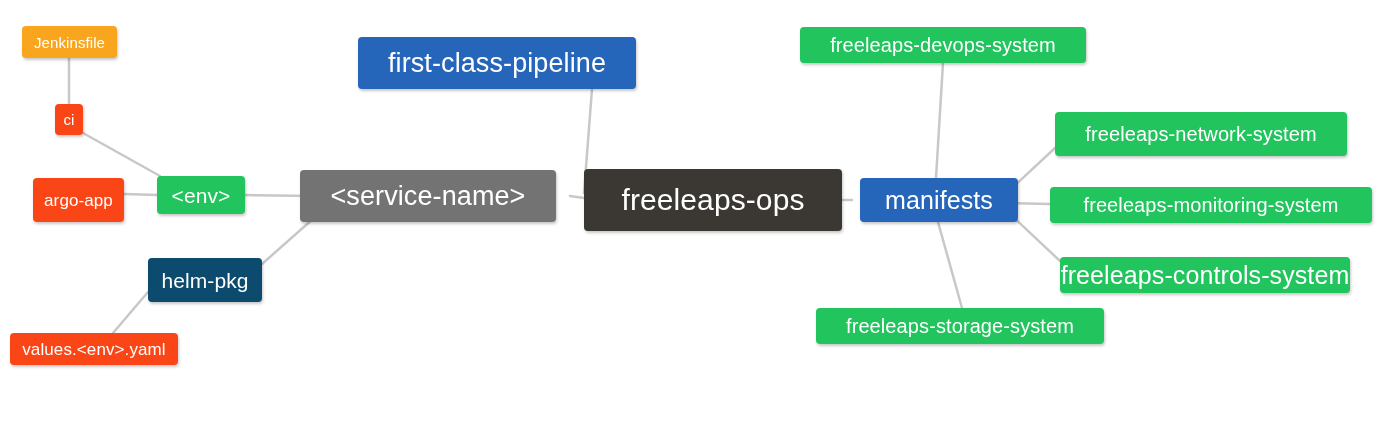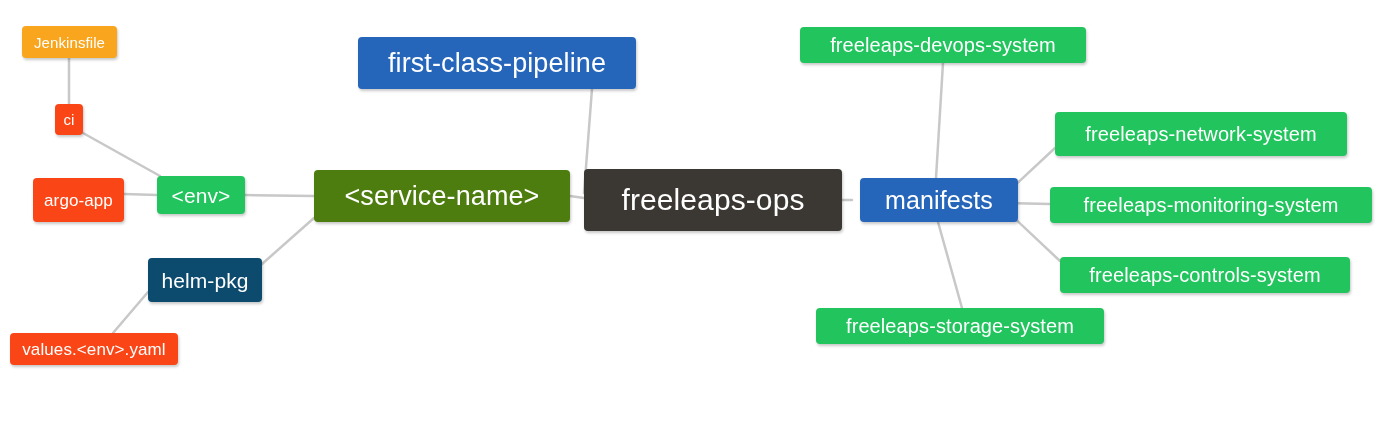--- a/index.html
+++ b/index.html
@@ -62,42 +62,42 @@
       <line x1="1010" y1="214" x2="1060" y2="261" stroke="#c8c8c8" stroke-width="2.5" stroke-linecap="round"></line>
       <line x1="938" y1="222" x2="962" y2="308" stroke="#c8c8c8" stroke-width="2.5" stroke-linecap="round"></line>
     </svg>
   <div id="node-layer">
       <div class="node" style="left: 584px; top: 169px; width: 258px; height: 62px; background: rgb(59, 55, 51); font-size: 30px;">
         <span class="node-label">freeleaps-ops</span>
       </div>
       <div class="node" style="left: 314px; top: 37px; width: 278px; height: 52px; background: rgb(37, 101, 186); font-size: 27px; margin-left: 44px;">
         <span class="node-label">first-class-pipeline</span>
       </div>
-      <div class="node" style="left: 314px; top: 170px; width: 256px; height: 52px; background: #4d7c0f; font-size: 27px;">
+      <div class="node" style="left: 300px; top: 170px; width: 256px; height: 52px; background: #737373; font-size: 27px;">
         <span class="node-label">&lt;service-name&gt;</span>
       </div>
       <div class="node" style="left: 852px; top: 178px; width: 158px; height: 44px; background: rgb(37, 101, 186); font-size: 25px; margin-left: 8px;">
         <span class="node-label">manifests</span>
       </div>
       <div class="node" style="left: 157px; top: 176px; width: 88px; height: 38px; background: rgb(33, 196, 93); font-size: 21px;">
         <span class="node-label">&lt;env&gt;</span>
       </div>
       <div class="node" style="left: 148px; top: 258px; width: 114px; height: 44px; background: #0c4a6e; font-size: 21px;">
         <span class="node-label">helm-pkg</span>
       </div>
       <div class="node" style="left: 800px; top: 27px; width: 286px; height: 36px; background: rgb(33, 196, 93); font-size: 20px;">
         <span class="node-label">freeleaps-devops-system</span>
       </div>
       <div class="node" style="left: 1055px; top: 112px; width: 292px; height: 44px; background: rgb(33, 196, 93); font-size: 20px;">
         <span class="node-label">freeleaps-network-system</span>
       </div>
       <div class="node" style="left: 1050px; top: 187px; width: 322px; height: 36px; background: rgb(33, 196, 93); font-size: 20px;">
         <span class="node-label">freeleaps-monitoring-system</span>
       </div>
-      <div class="node" style="left: 1060px; top: 257px; width: 290px; height: 36px; background: rgb(33, 196, 93); font-size: 20px; text-align: center;">
+      <div class="node" style="left: 1060px; top: 257px; width: 290px; height: 36px; background: rgb(33, 196, 93); font-size: 25px; text-align: center;">
         <span class="node-label">freeleaps-controls-system</span>
       </div>
       <div class="node" style="left: 816px; top: 308px; width: 288px; height: 36px; background: rgb(33, 196, 93); font-size: 20px;">
         <span class="node-label">freeleaps-storage-system</span>
       </div>
       <div class="node" style="left: 22px; top: 26px; width: 95px; height: 32px; background: rgb(249, 166, 30); font-size: 15px;">
         <span class="node-label">Jenkinsfile</span>
       </div>
       <div class="node" style="left: 55px; top: 104px; width: 28px; height: 31px; background: rgb(250, 70, 22); font-size: 15px;">
         <span class="node-label">ci</span>

